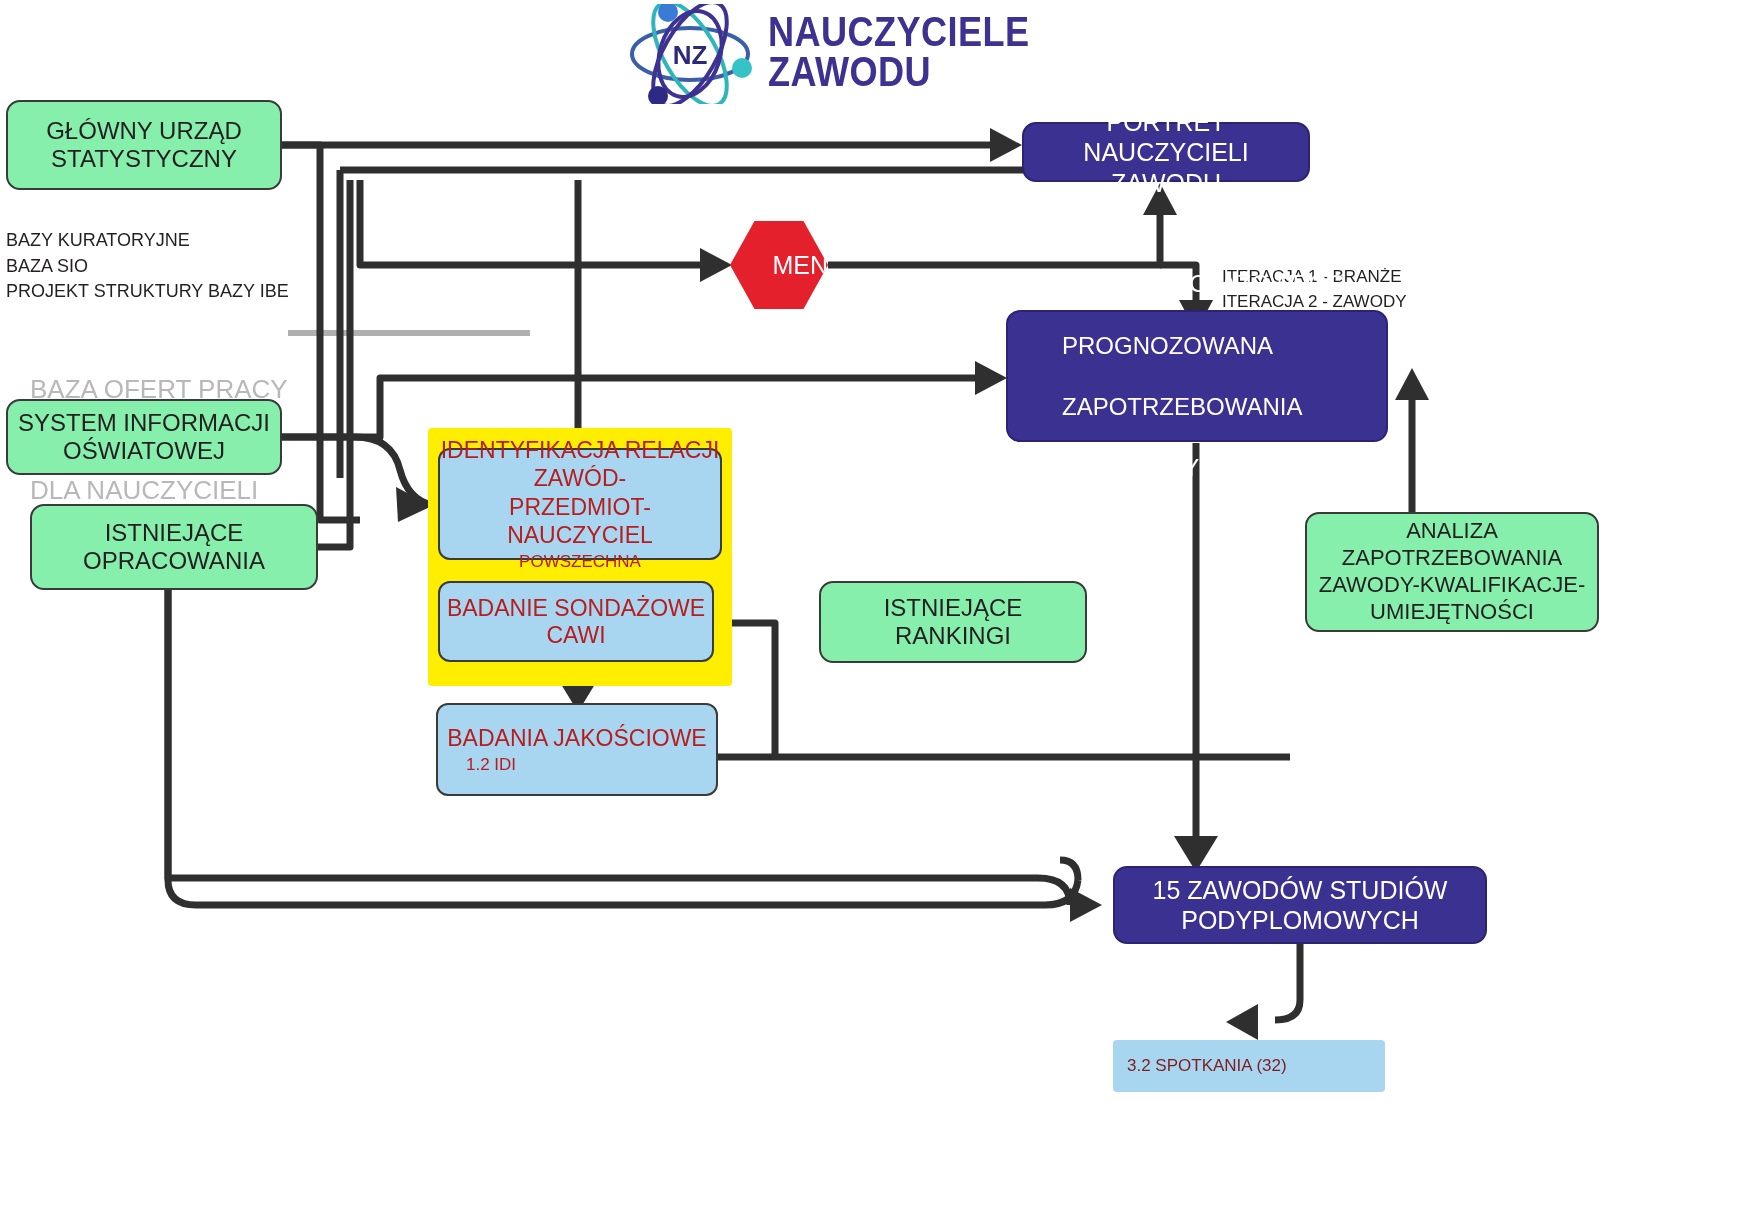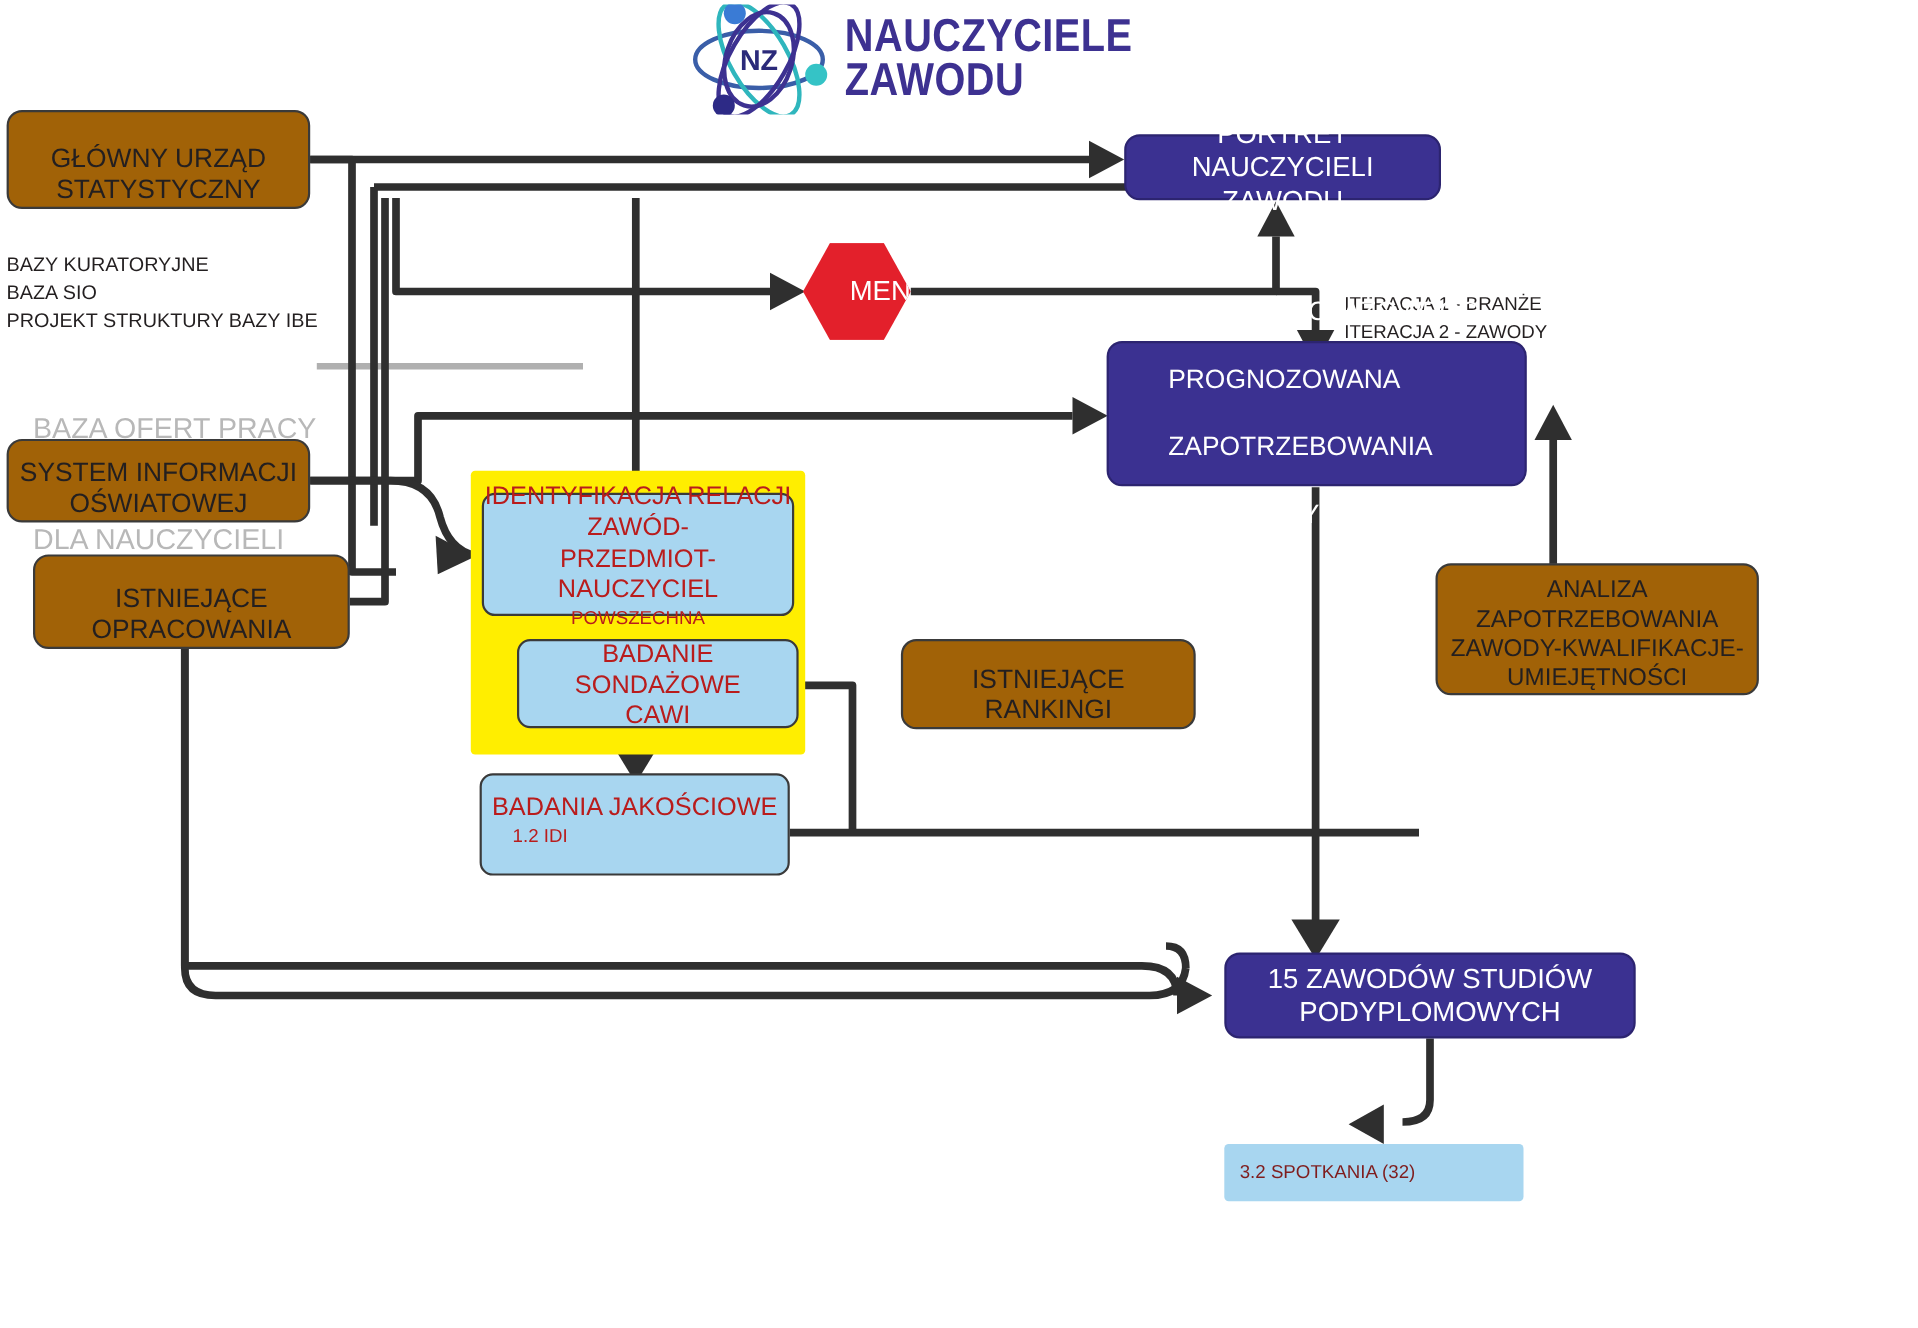--- a/index.html
+++ b/index.html
@@ -12,22 +12,22 @@
   .logo-text{position:absolute;left:148px;top:8px;line-height:0.95;}
   .logo-text div{font-size:42px;font-weight:700;letter-spacing:.5px;color:#3d3191;
     font-family:"Liberation Sans",sans-serif;transform:scaleX(.86);transform-origin:left center;}
 
   
   .node{position:absolute;box-sizing:border-box;display:flex;flex-direction:column;
         align-items:center;justify-content:center;text-align:center;}
   .node .t1{line-height:1.22;}
   .node .t2{line-height:1.2;}
 
-  .white-box{background:#a16207;border:2px solid #3a3a3a;border-radius:14px;
-    font-size:24px;color:#231f20;justify-content:flex-end;}
+  .white-box{background:#86efac;border:2px solid #3a3a3a;border-radius:14px;
+    font-size:24px;color:#231f20;}
   .blue-box{background:#a8d6f0;border:2px solid #3a3a3a;border-radius:12px;
     font-size:23px;color:#b91c1c;}
   .purple-box{background:#3b3191;border:2px solid #2c2470;border-radius:14px;
     font-size:25px;color:#ffffff;}
   .lightblue-flat{background:#a8d6f0;border:none;border-radius:4px;font-size:17px;
     color:#7f1d1d;align-items:flex-start;justify-content:center;text-align:left;padding-left:14px;}
   .sub{font-size:17px;margin-top:3px;}
 
   
   .yellow-group{position:absolute;background:#ffee00;border-radius:4px;}
@@ -167,26 +167,26 @@
 
   <div class="yellow-group" style="left:428px;top:428px;width:304px;height:258px;"></div>
 
   <div class="node blue-box" style="left:438px;top:448px;width:284px;height:112px;">
     <div class="t1">IDENTYFIKACJA  RELACJI</div>
     <div class="t1">ZAWÓD-</div>
     <div class="t1">PRZEDMIOT-NAUCZYCIEL</div>
     <div class="sub">POWSZECHNA</div>
   </div>
 
-  <div class="node blue-box" style="left:438px;top:581px;width:256px;height:81px;margin-left:32px;">
+  <div class="node blue-box" style="left:438px;top:581px;width:276px;height:81px;">
     <div class="t1">BADANIE SONDAŻOWE</div>
     <div class="t2">CAWI</div>
   </div>
 
-  <div class="node blue-box" style="left:436px;top:703px;width:282px;height:93px;justify-content:flex-start;padding-top:14px;">
+  <div class="node blue-box" style="left:436px;top:703px;width:282px;height:93px;justify-content:center;">
     <div class="t1">BADANIA JAKOŚCIOWE</div>
     <div class="sub" style="align-self:flex-start;margin-left:28px;">1.2 IDI</div>
   </div>
 
   <div class="node purple-box" style="left:1022px;top:122px;width:288px;height:60px;">
     <div class="t1">PORTRET NAUCZYCIELI</div>
     <div class="t2">ZAWODU</div>
   </div>
 
   <div class="iter" style="left:1222px;top:265px;">ITERACJA 1 - BRANŻE

